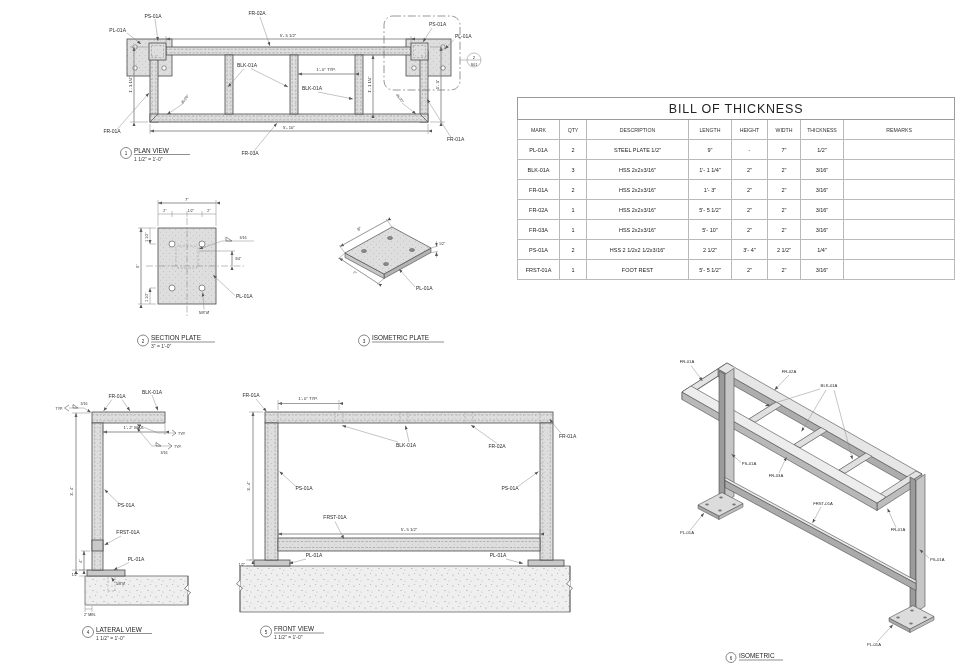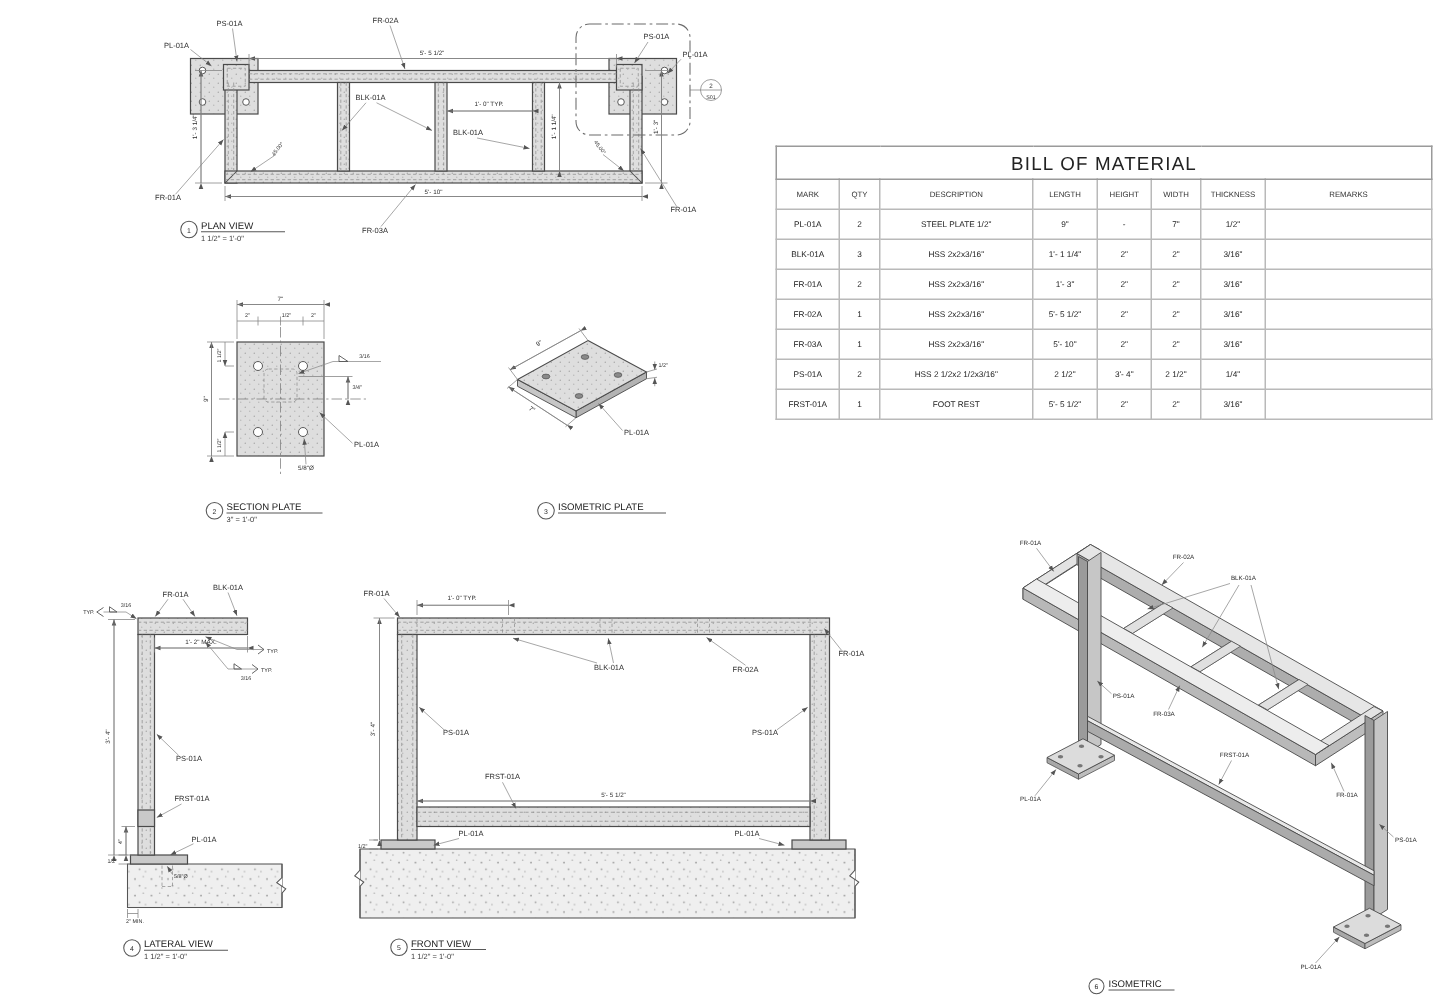--- a/index.html
+++ b/index.html
@@ -529,21 +529,21 @@
           <col style="width:27px">
           <col style="width:102px">
           <col style="width:43px">
       <col style="width:36px">
           <col style="width:33px">
           <col style="width:43px">
           <col style="width:111px">
     </colgroup>
     <tbody>
           <tr style="height:22px">
-      <td class="title" colspan="8" actable="false">BILL OF MATERIAL</td>
+      <td class="title" colspan="8" actable="false">BILL OF THICKNESS</td>
     </tr>
     <tr style="height:20px">
       <td class="hdr">MARK</td>
       <td class="hdr">QTY</td>
       <td class="hdr">DESCRIPTION</td>
       <td class="hdr">LENGTH</td>
       <td class="hdr">HEIGHT</td>
       <td class="hdr">WIDTH</td>
       <td class="hdr">THICKNESS</td>
       <td class="hdr">REMARKS</td>

